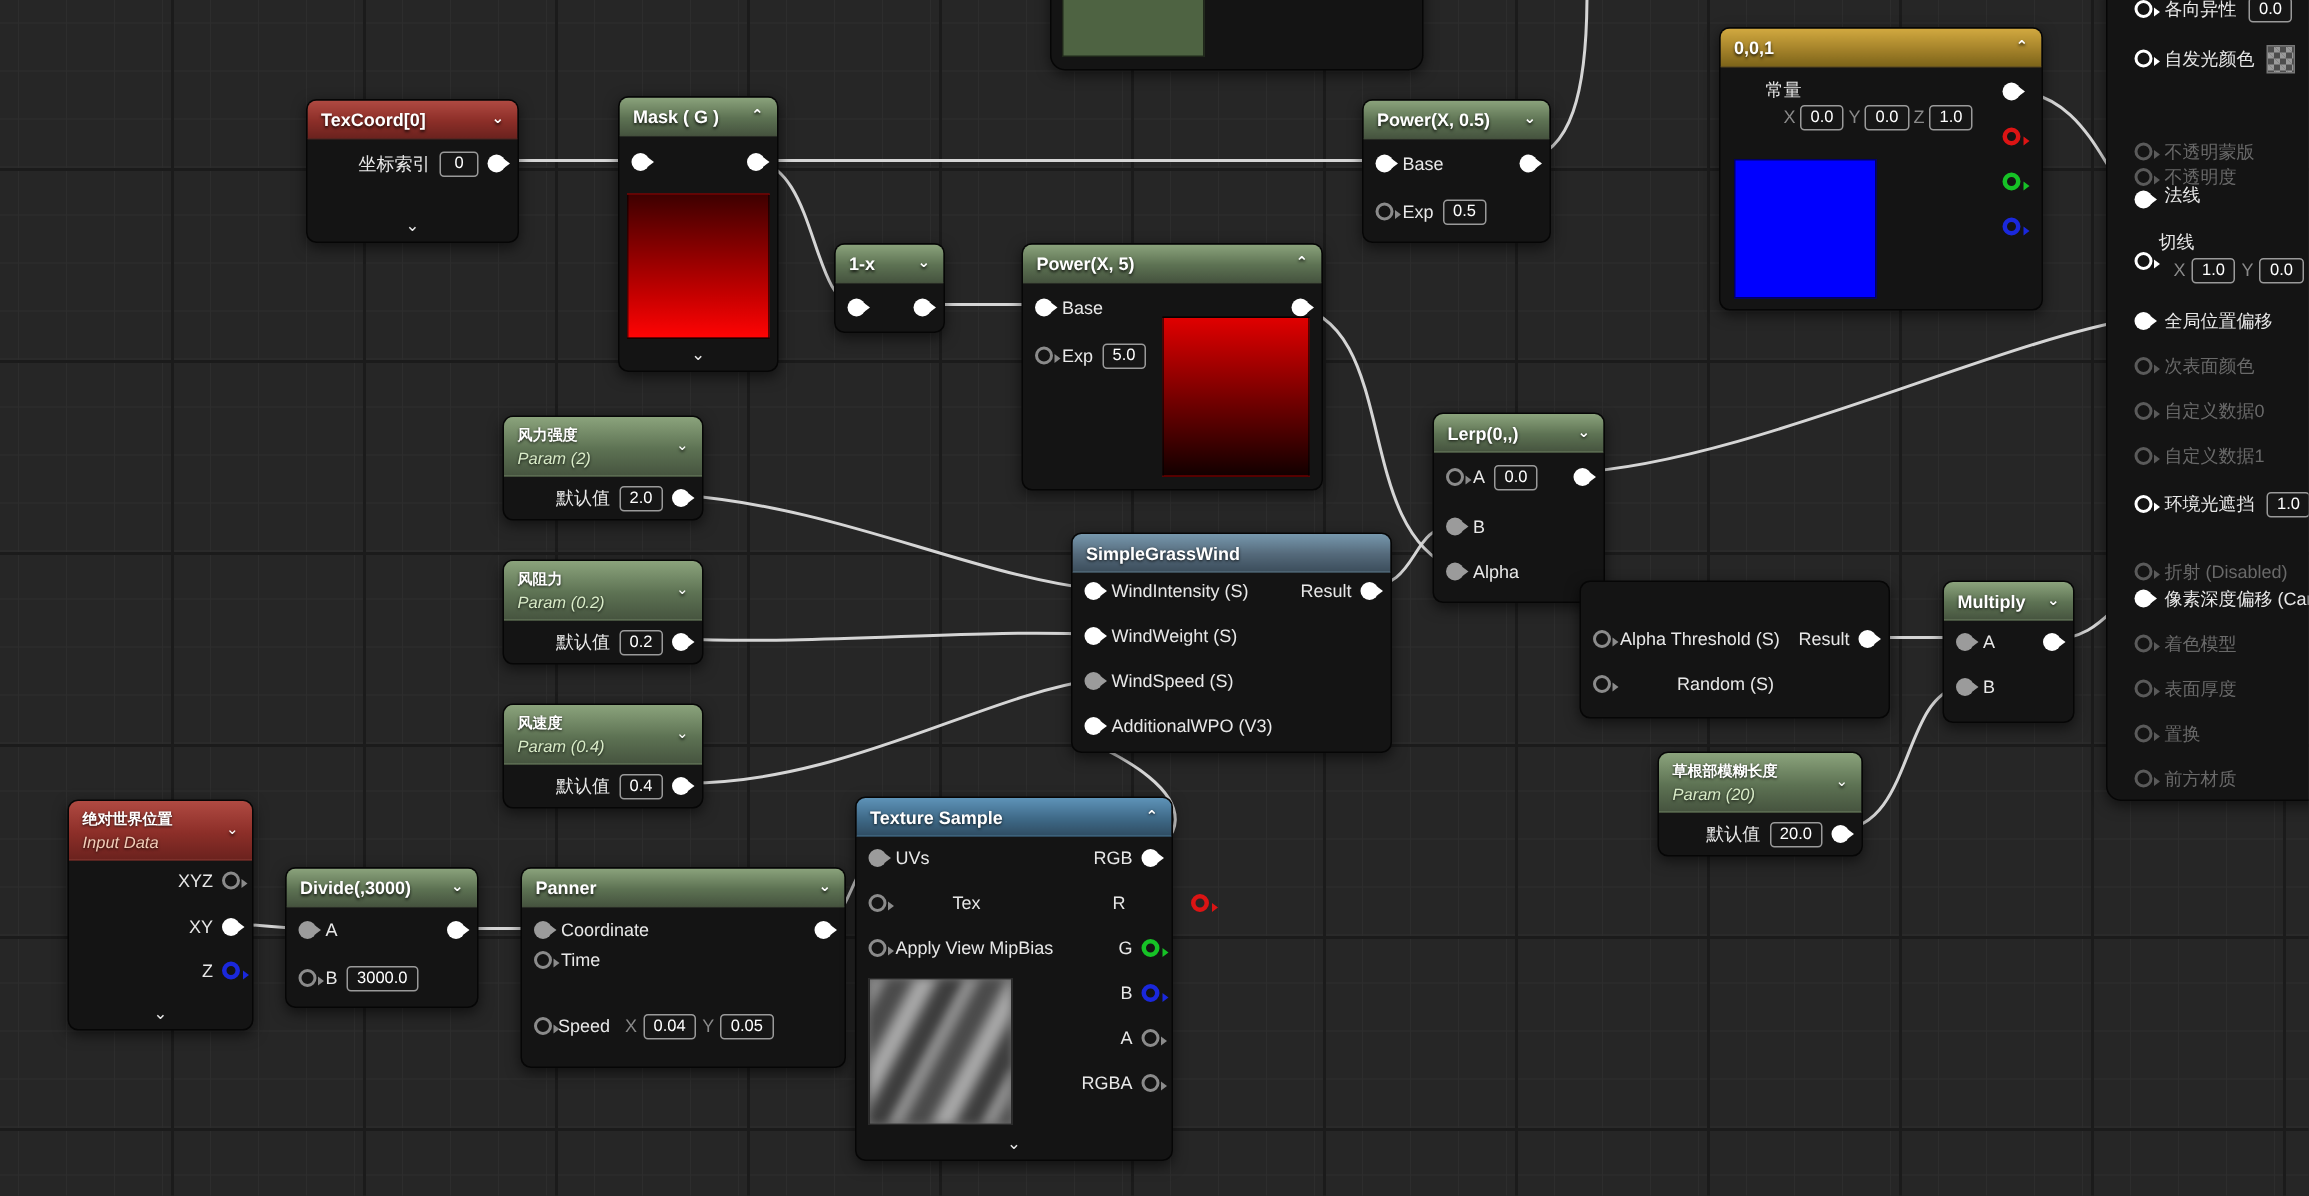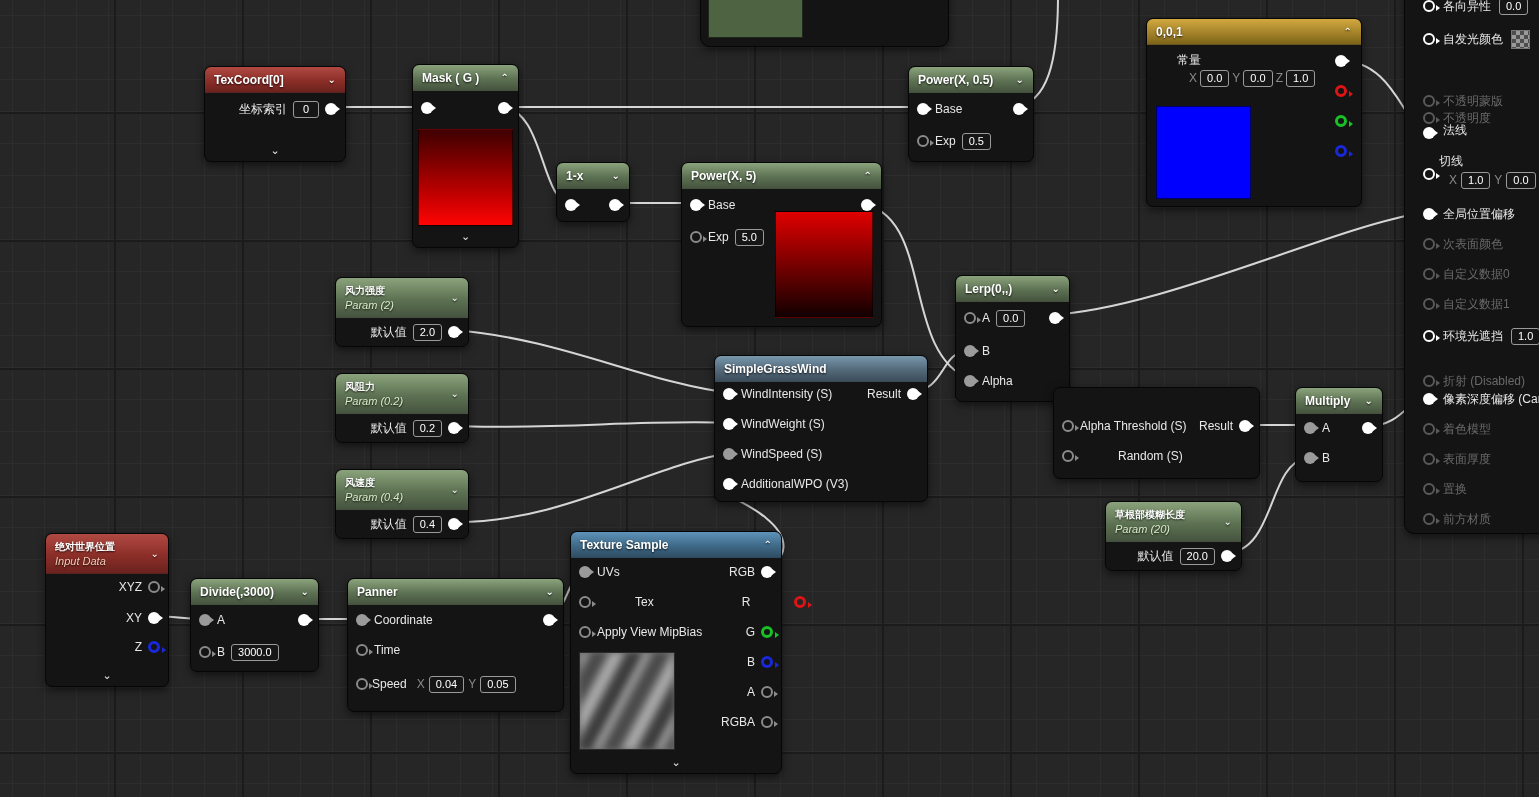--- a/index.html
+++ b/index.html
@@ -361,21 +361,21 @@
   <div class="hdr green">
       <span>Panner</span>
       <span class="chev">⌄</span>
     </div>
   <div class="prow" style="top:33px;">
     <span class="pin filled gray"></span>
     <span>Coordinate</span>
     <span style="flex:1"></span>
     <span class="pin filled"></span>
   </div>
-  <div class="prow" style="top:63px;">
+  <div class="prow" style="top:53px;">
     <span class="pin hollow"></span>
     <span>Time</span>
   </div>
   <div class="prow" style="top:97px;gap:4px;">
     <span class="pin hollow"></span>
     <span>Speed</span>
     <span class="klab" style="margin-left:6px;">X</span>
     <span class="vbox">0.04</span>
     <span class="klab">Y</span>
     <span class="vbox">0.05</span>

